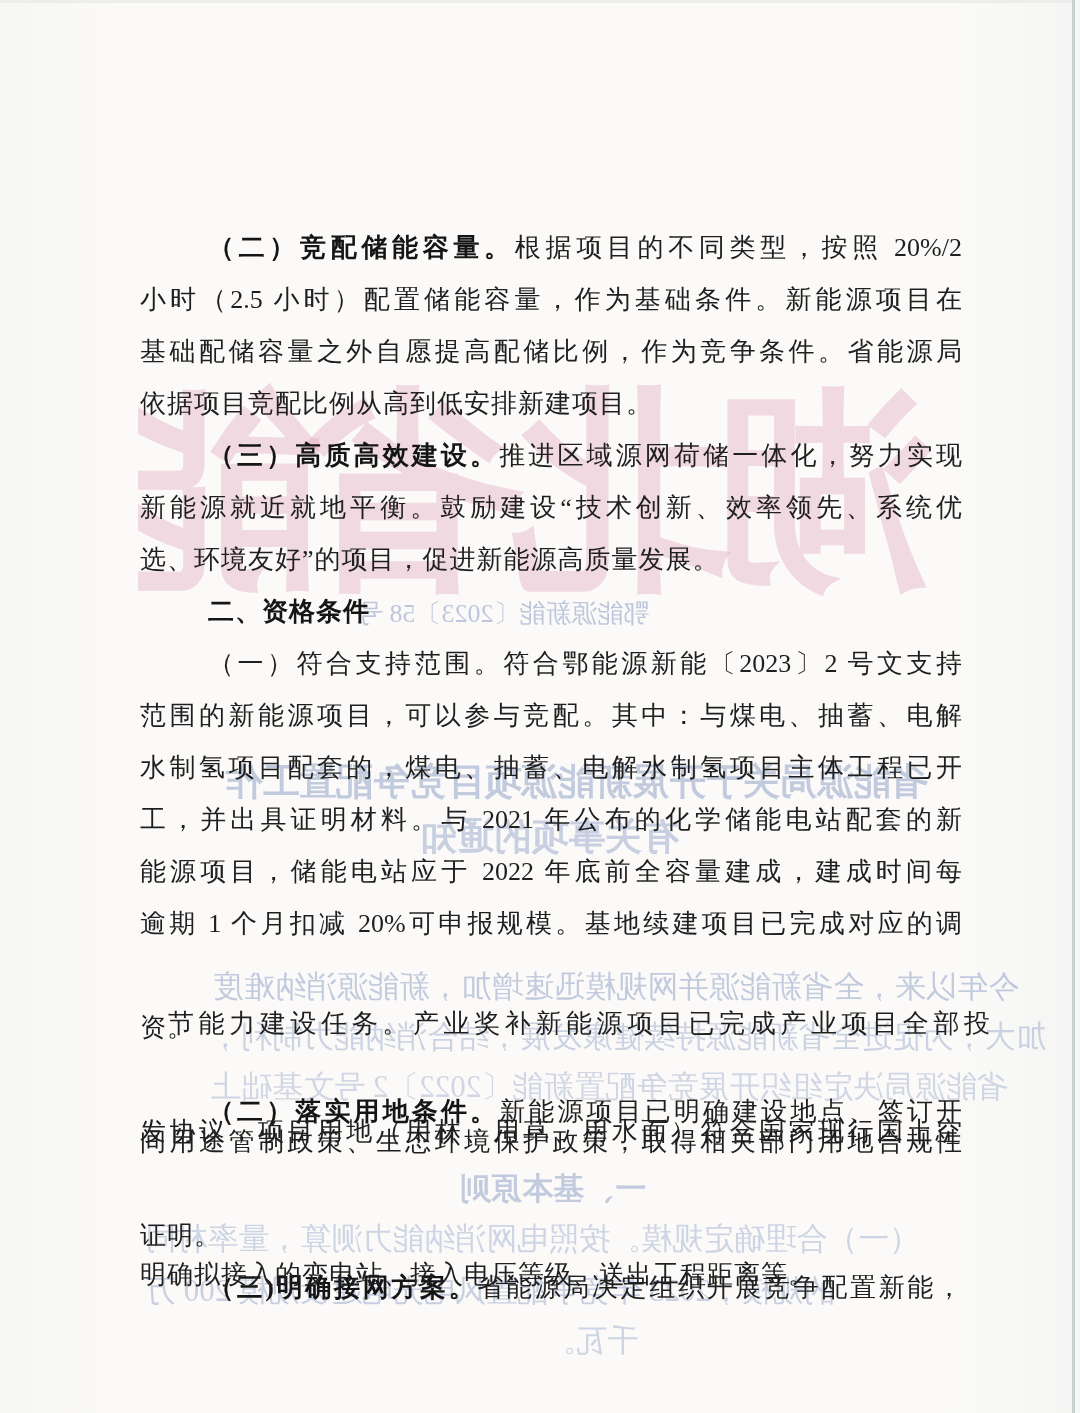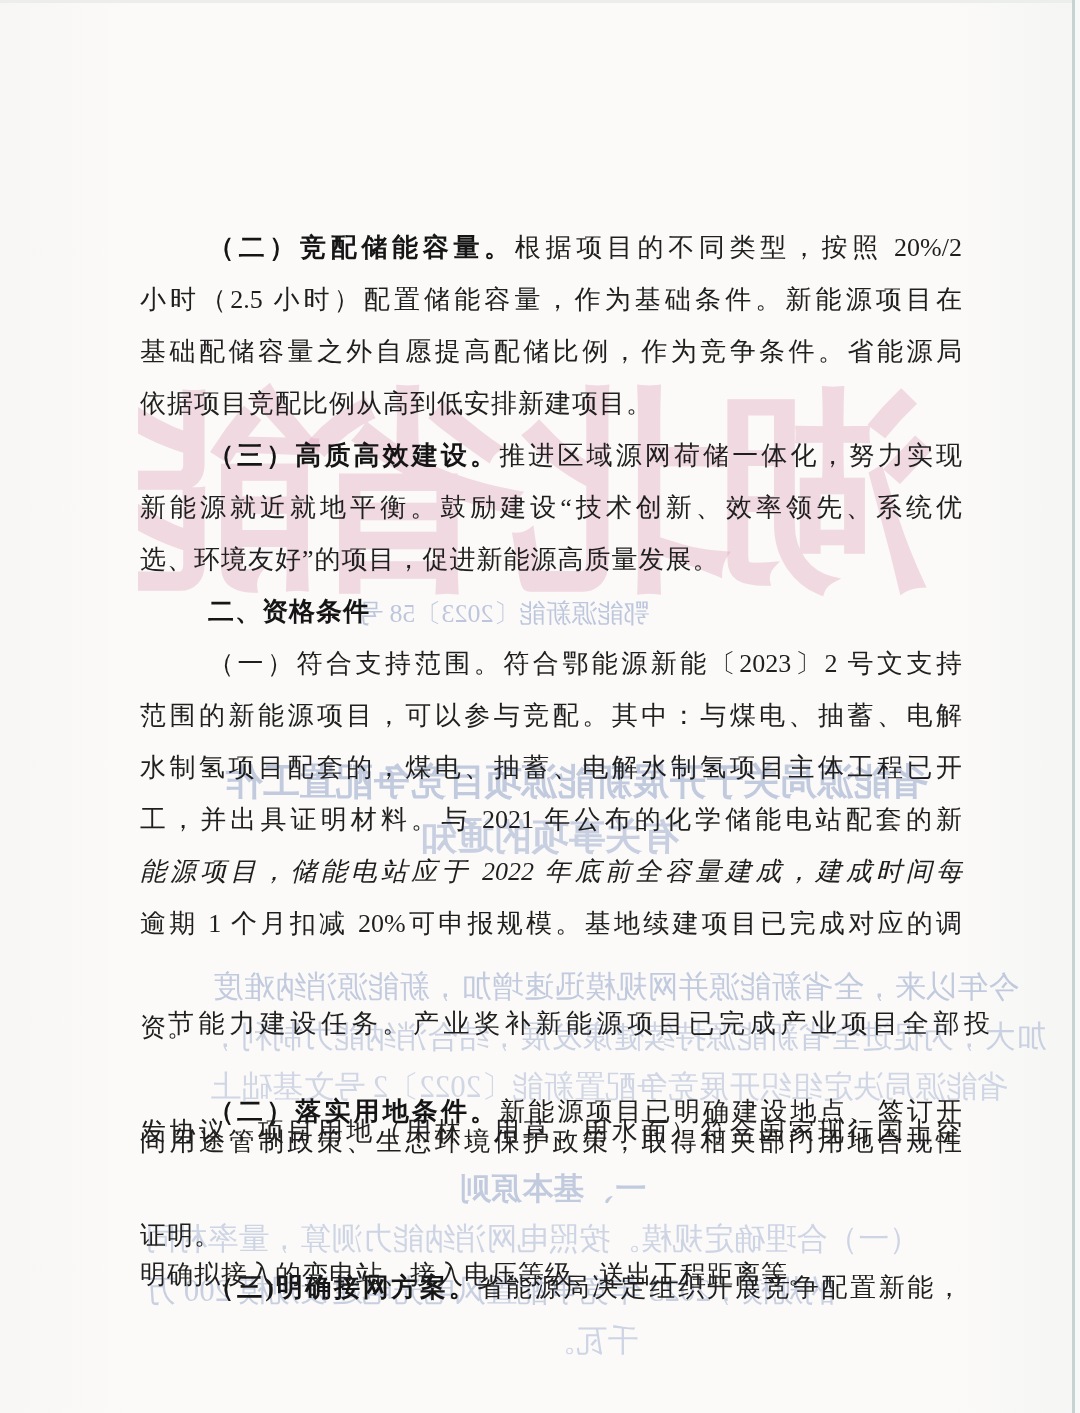--- a/index.html
+++ b/index.html
@@ -98,21 +98,21 @@
       <div class="line justify" style="top: 326px;"><span>基础配储容量之外自愿提高配储比例，作为竞争条件。省能源局</span></div>
       <div class="line" style="top: 378px;"><span>依据项目竞配比例从高到低安排新建项目。</span></div>
       <div class="line justify indent" style="top: 430px;"><b>（三）高质高效建设。</b><span>推进区域源网荷储一体化，努力实现</span></div>
       <div class="line justify" style="top: 482px;"><span>新能源就近就地平衡。鼓励建设“技术创新、效率领先、系统优</span></div>
       <div class="line" style="top: 534px;"><span>选、环境友好”的项目，促进新能源高质量发展。</span></div>
       <div class="line indent" style="top: 586px;"><b>二、资格条件</b></div>
       <div class="line justify indent" style="top: 638px;"><span>（一）符合支持范围。符合鄂能源新能〔2023〕2 号文支持</span></div>
       <div class="line justify" style="top: 690px;"><span>范围的新能源项目，可以参与竞配。其中：与煤电、抽蓄、电解</span></div>
       <div class="line justify" style="top: 742px;"><span>水制氢项目配套的，煤电、抽蓄、电解水制氢项目主体工程已开</span></div>
       <div class="line justify" style="top: 794px;"><span>工，并出具证明材料。与 2021 年公布的化学储能电站配套的新</span></div>
-      <div class="line justify" style="top: 846px; font-style: italic;"><span>能源项目，储能电站应于 2022 年底前全容量建成，建成时间每</span></div>
+      <div class="line justify" style="top: 846px;"><span>能源项目，储能电站应于 2022 年底前全容量建成，建成时间每</span></div>
       <div class="line justify" style="top: 898px;"><span>逾期 1 个月扣减 20%可申报规模。基地续建项目已完成对应的调</span></div>
       <div class="line justify" style="top: 998px; margin-left: 28px;"><span>节能力建设任务。产业奖补新能源项目已完成产业项目全部投</span></div>
       <div class="line" style="top: 1002px;"><span>资。</span></div>
       <div class="line justify indent" style="top: 1054px; margin-top: 32px;"><b>（二）落实用地条件。</b><span>新能源项目已明确建设地点、签订开</span></div>
       <div class="line justify" style="top: 1106px;"><span>发协议，项目用地（用林、用草、用水面）符合国家现行国土空</span></div>
       <div class="line justify" style="top: 1116px;"><span>间用途管制政策、生态环境保护政策，取得相关部门用地合规性</span></div>
       <div class="line" style="top: 1210px;"><span>证明。</span></div>
       <div class="line justify indent" style="top: 1262px;"><b>（三)明确接网方案。</b><span>省能源局决定组织开展竞争配置新能，</span></div>
       <div class="line" style="top: 1249px;"><span>明确拟接入的变电站、接入电压等级、送出工程距离等。</span></div>
     </div>

